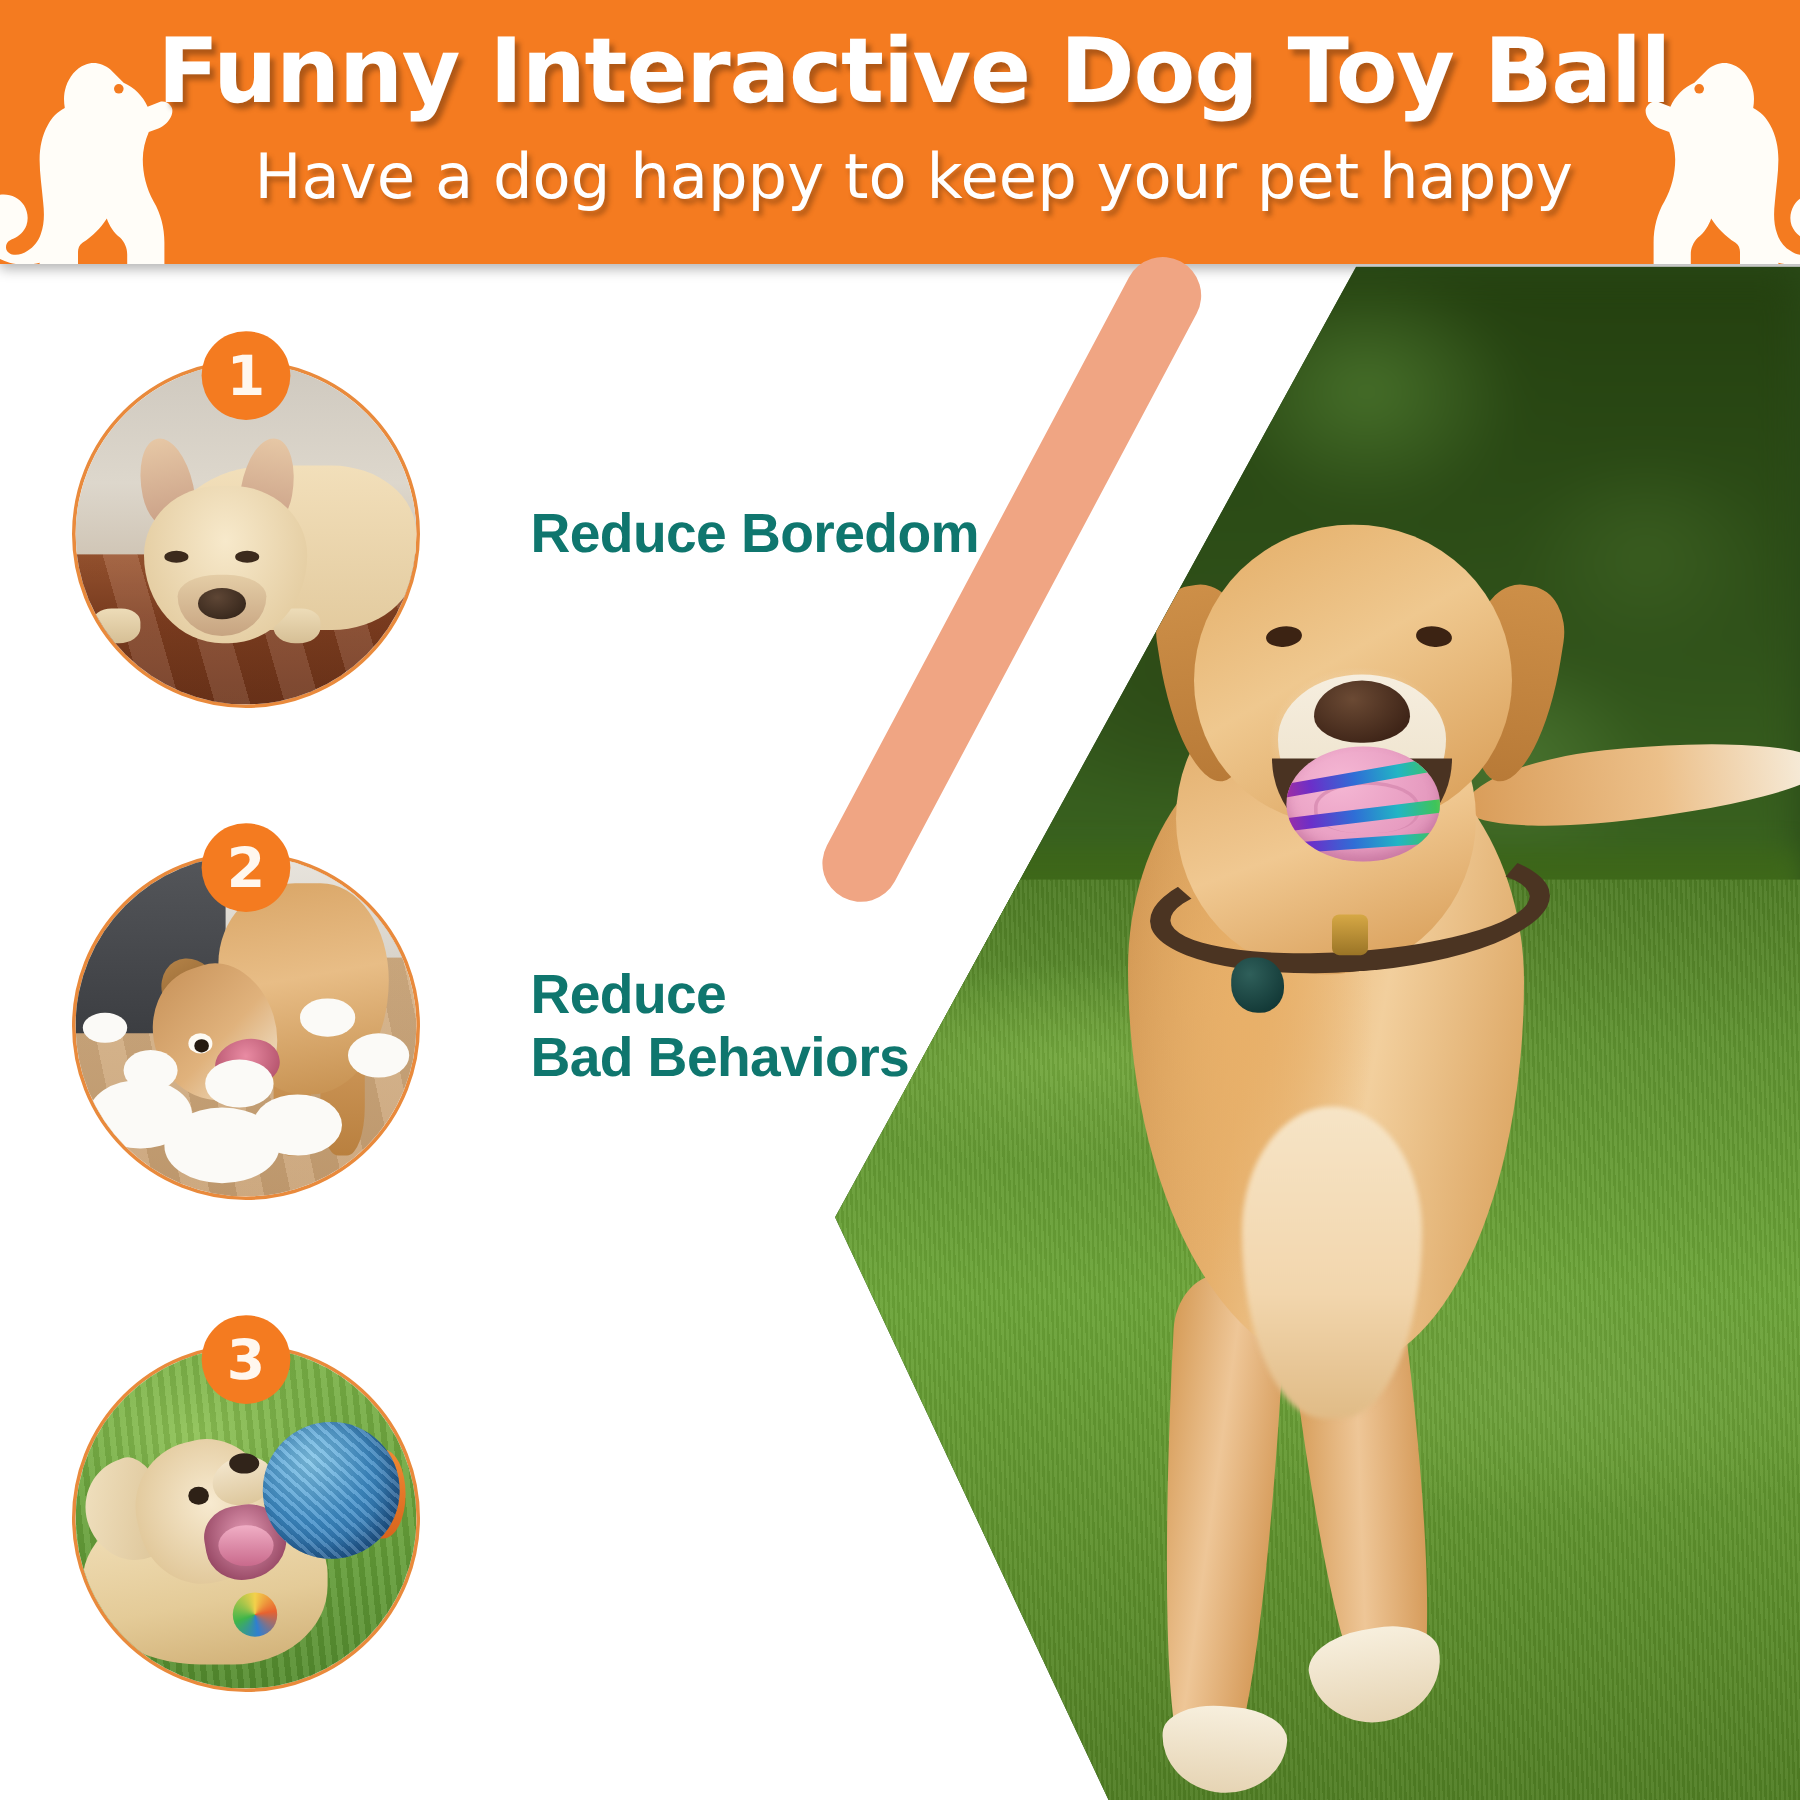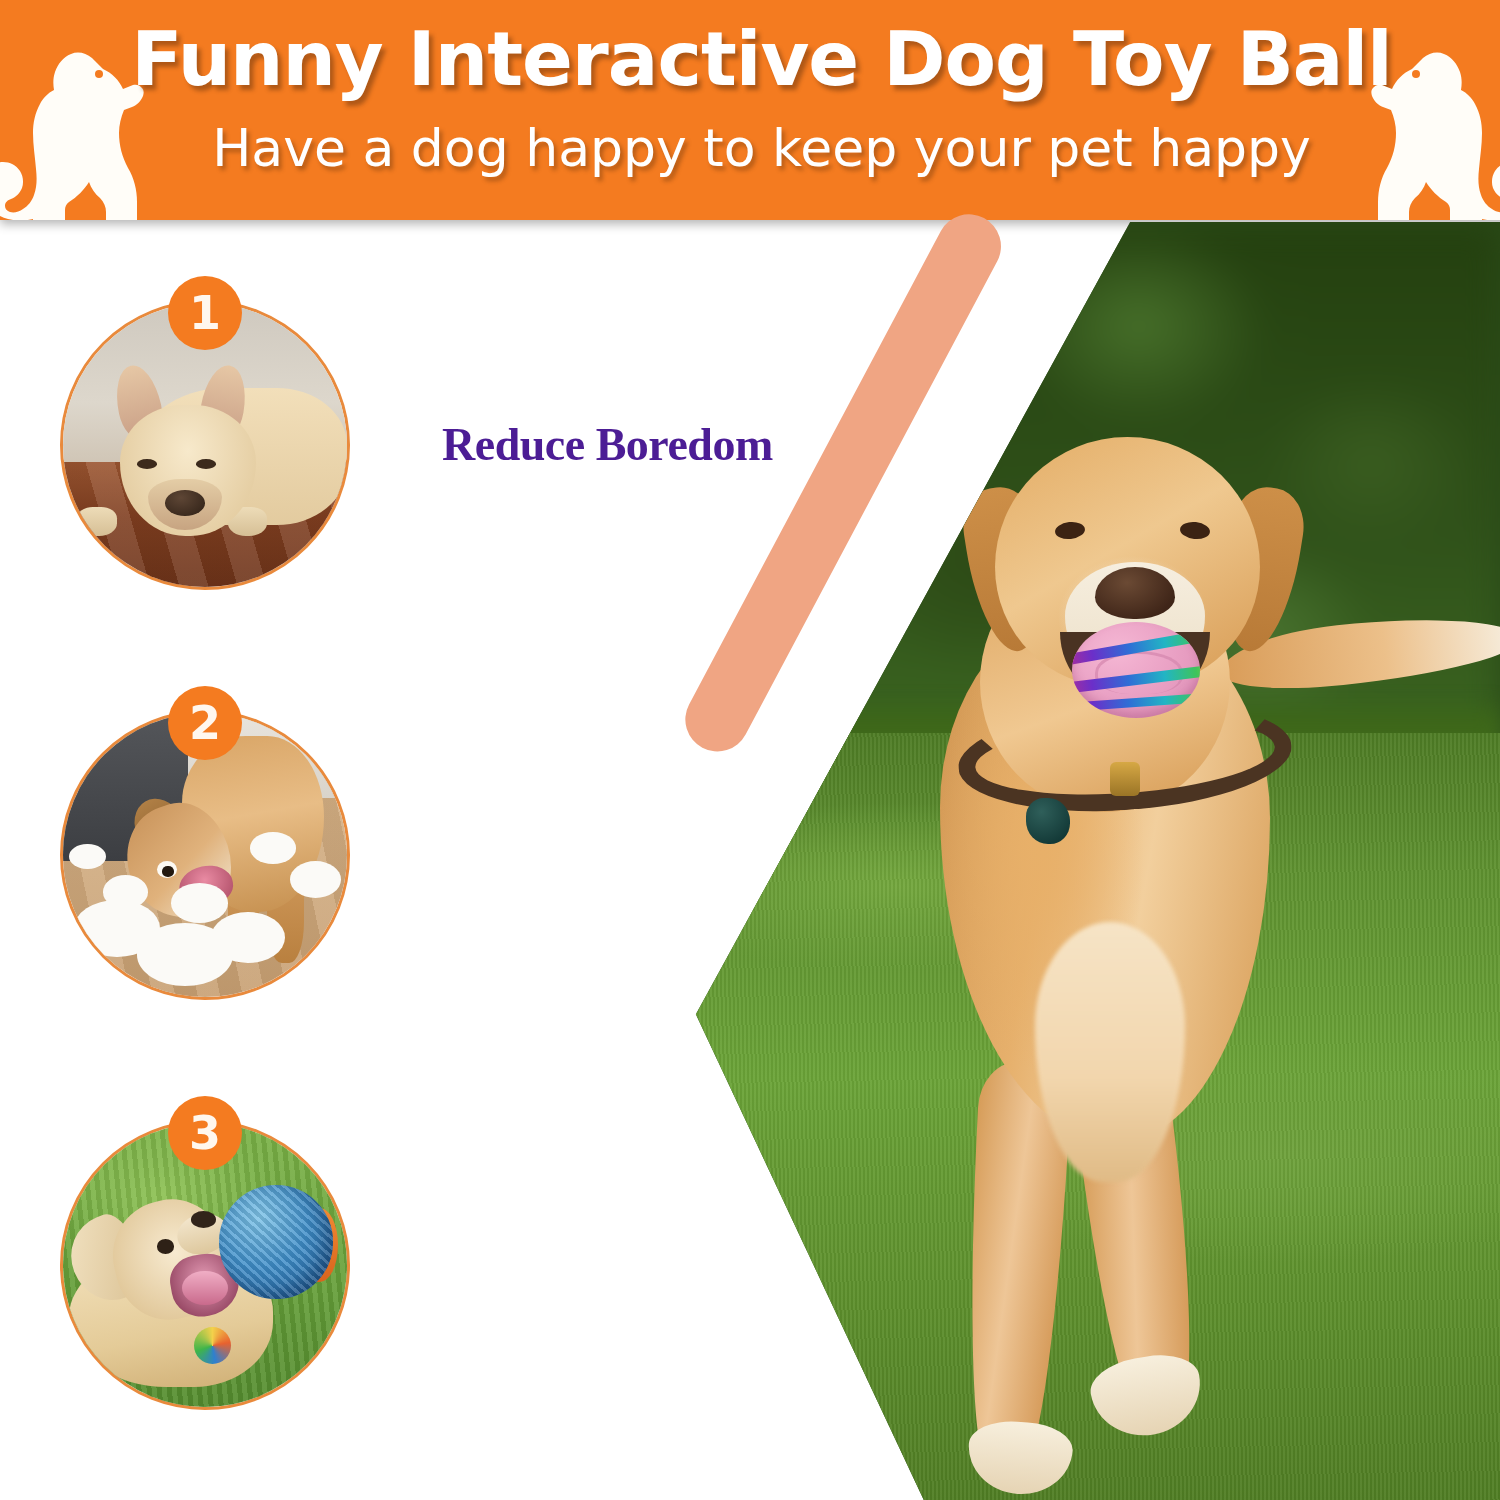--- a/index.html
+++ b/index.html
@@ -262,22 +262,22 @@
     color: #FFF7EE;
     font-family: "DejaVu Sans", sans-serif;
     font-size: 46px;
     font-weight: bold;
     line-height: 74px;
     text-align: center;
     z-index: 5;
   }
   .feature-label {
     margin-left: 92px;
-    color: #4c1d95;
-    font-family: Liberation Serif, serif;
+    color: #0f766e;
+    font-family: Liberation Sans, sans-serif;
     font-size: 46px;
     font-weight: bold;
     letter-spacing: -0.5px;
     line-height: 1.16;
     white-space: pre-line;
   }
 
   
   .ph1-wall { position:absolute; left:0; top:0; width:100%; height:58%;
     background: linear-gradient(180deg,#cfc9bf 0%,#ddd7cc 60%,#cfc4b4 100%); }
@@ -488,20 +488,22 @@
         <div class="fluff f5"></div>
         <div class="fluff f6"></div>
         <div class="fluff f4"></div>
         <div class="fluff f1"></div>
         <div class="fluff f7"></div>
         <div class="fluff f3"></div>
         <div class="fluff f2"></div>
       </div>
       <div class="badge">2</div>
     </div>
+    <div class="feature-label">Reduce
+Bad Behaviors</div>
   </div>
 
   <div class="feature" style="left:60px; top:1120px;">
     <div class="circle-wrap">
       <div class="circle-photo">
         <div class="ph3-grass"></div>
         <div class="ph3-body"></div>
         <div class="ph3-earfur"></div>
         <div class="ph3-head"></div>
         <div class="ph3-eye"></div>

